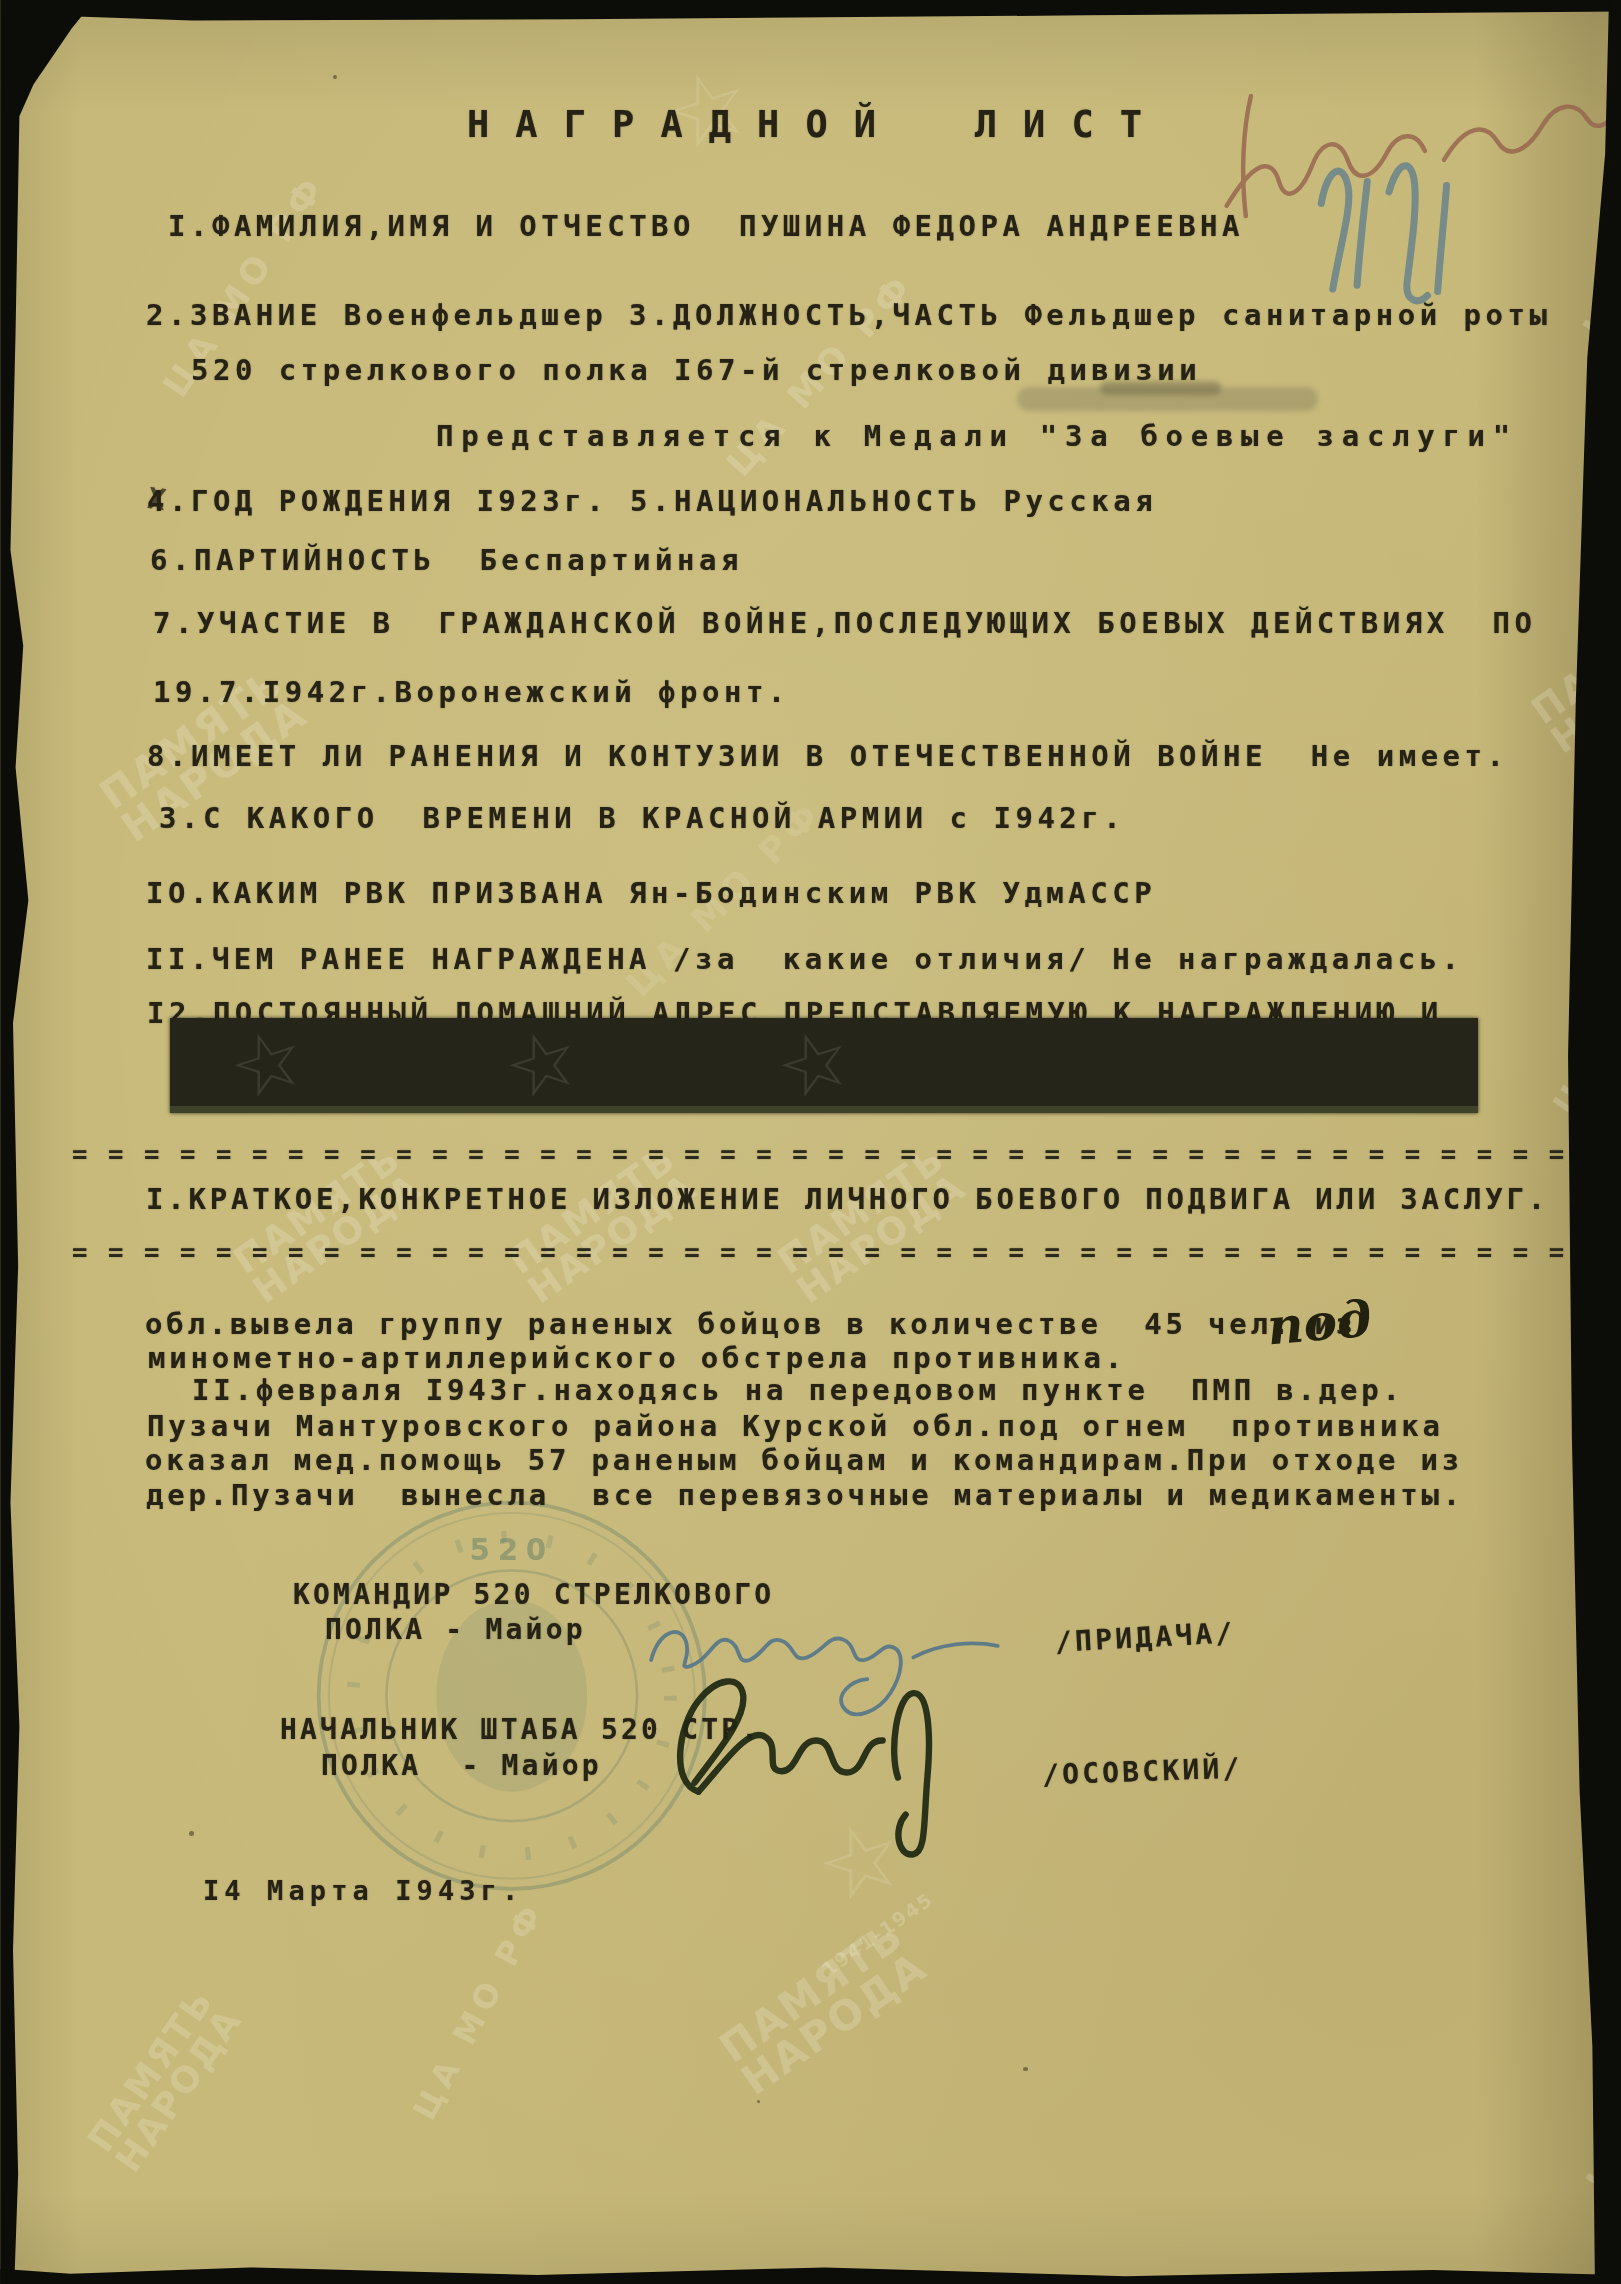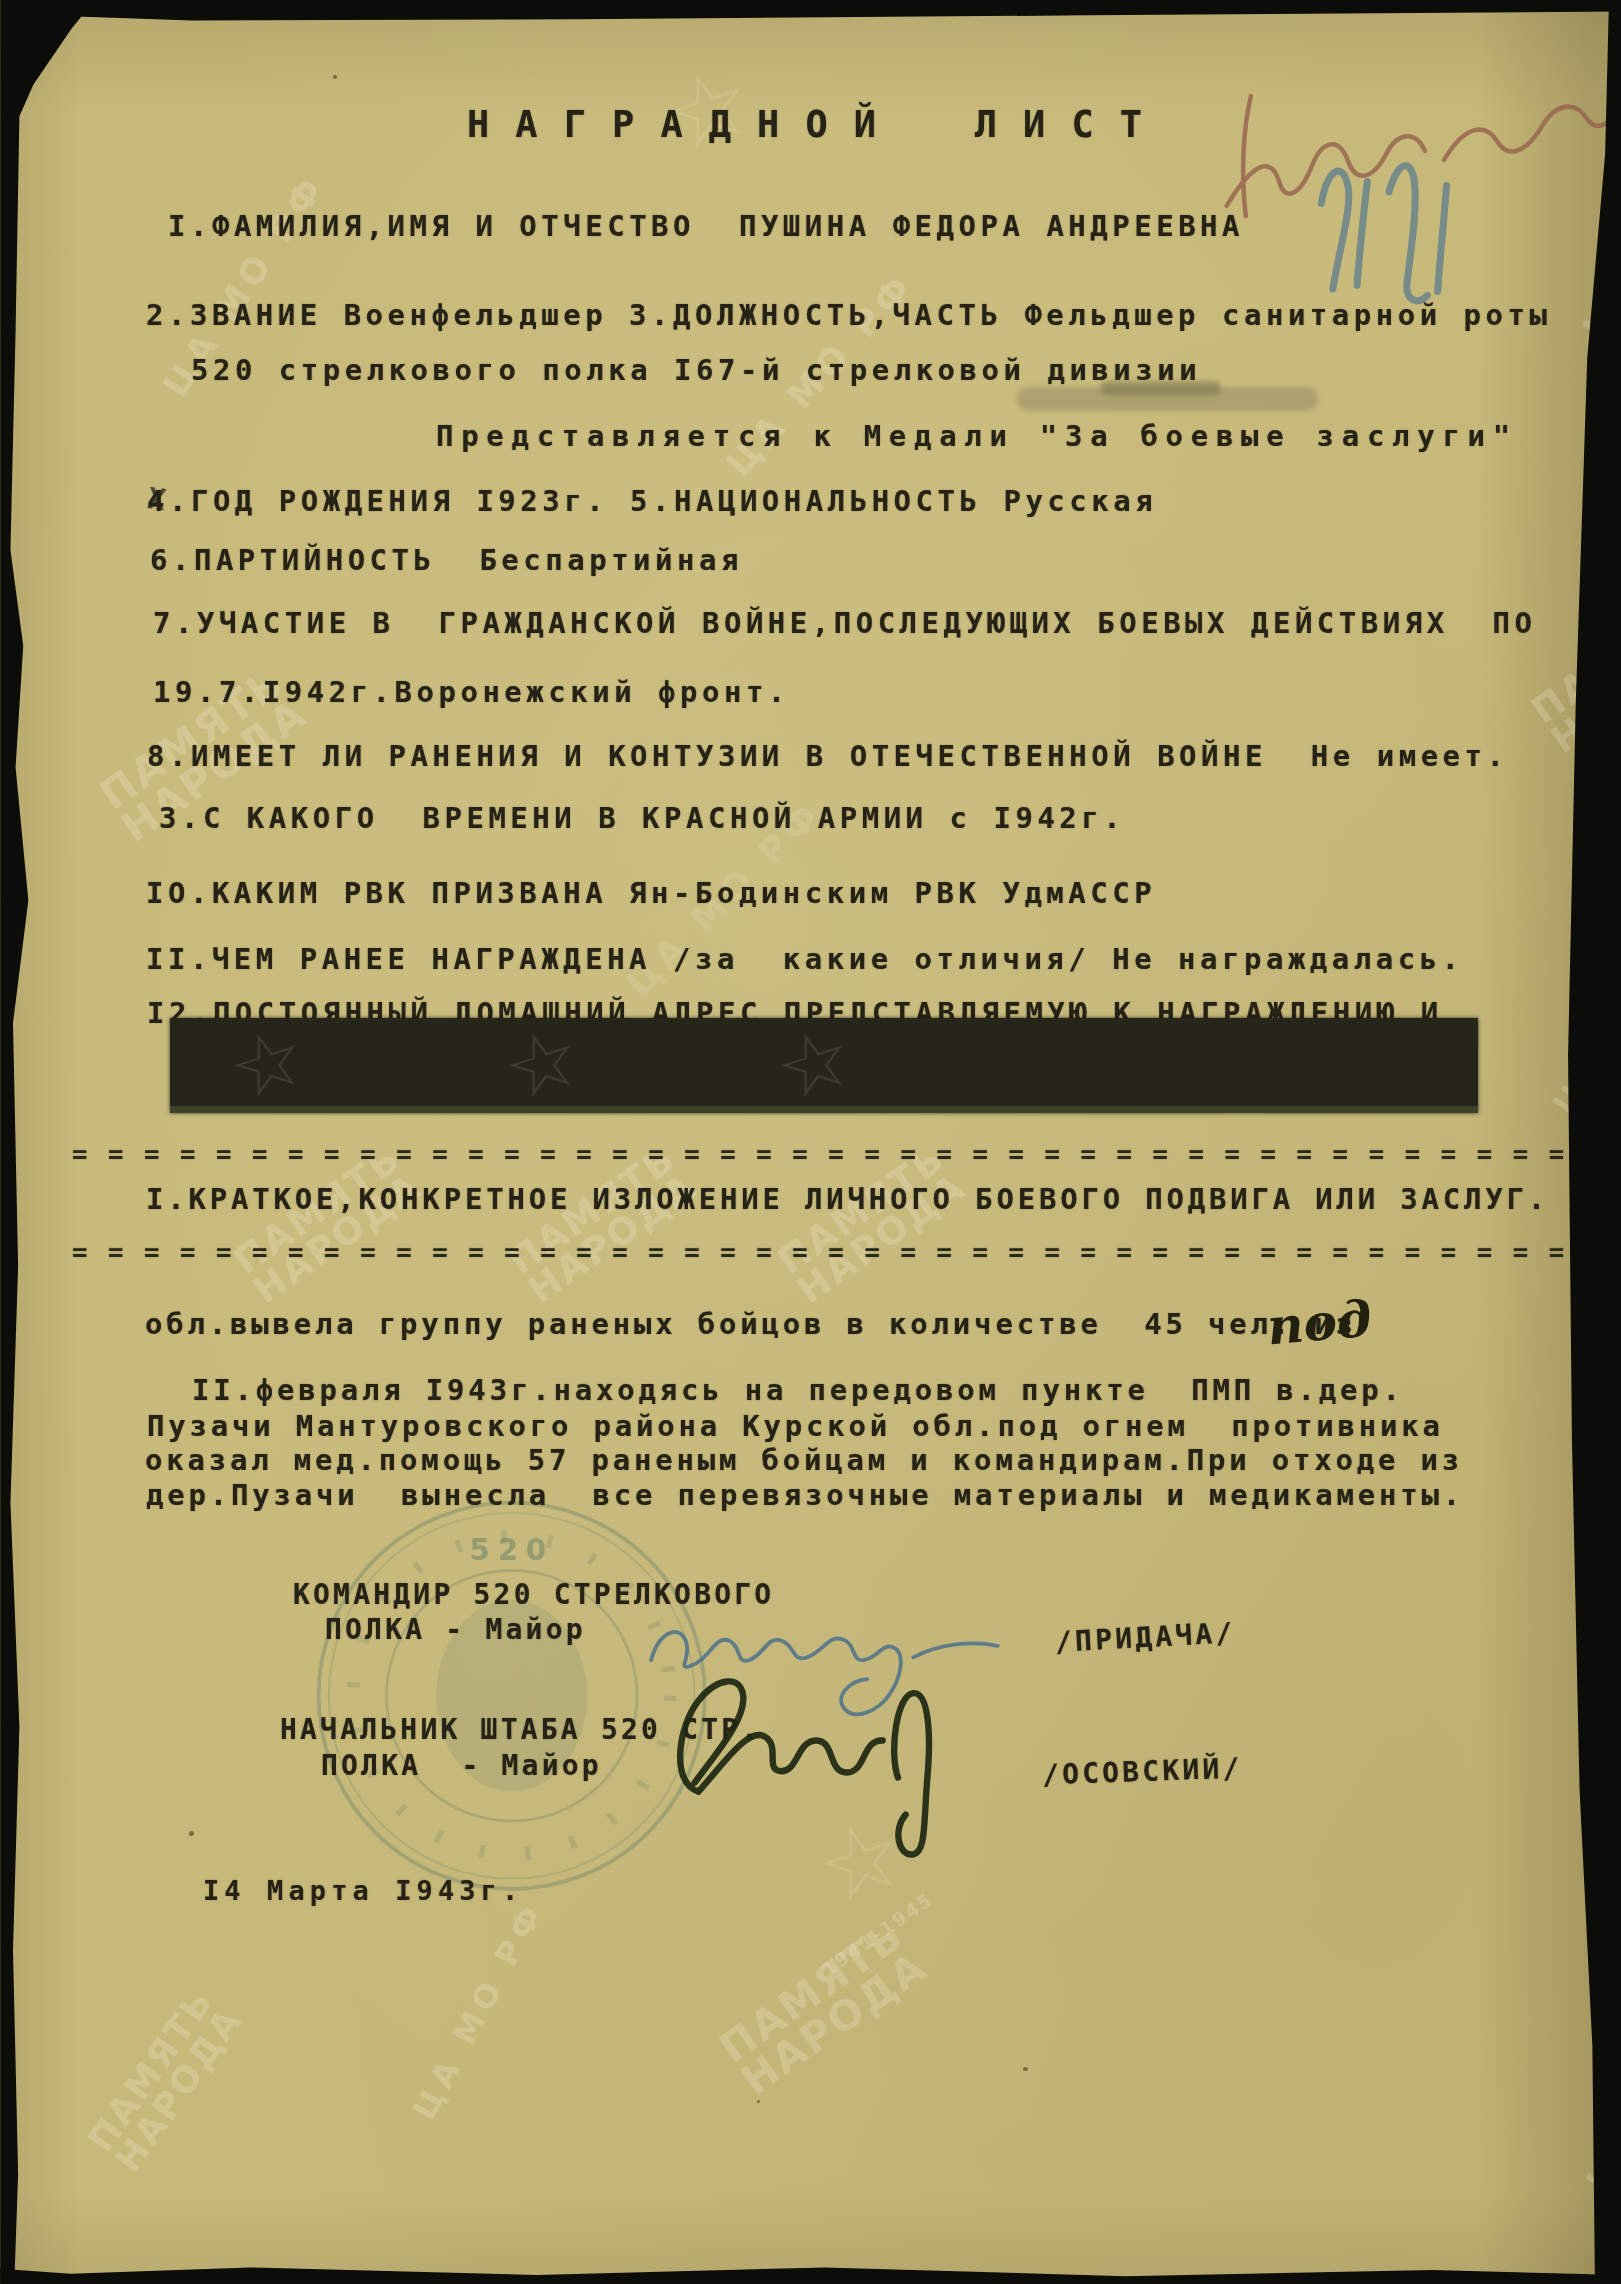--- a/index.html
+++ b/index.html
@@ -88,20 +88,21 @@
   <div id="redaction-bar"></div>
   <div class="bar-star" style="left:230px;top:1015px">☆</div>
   <div class="bar-star" style="left:505px;top:1015px">☆</div>
   <div class="bar-star" style="left:777px;top:1015px">☆</div>
 
   <div class="line sep" style="left:72px;top:1142px">= = = = = = = = = = = = = = = = = = = = = = = = = = = = = = = = = = = = = = = = = = = = = = = = = = </div>
   <div class="line head" style="left:146px;top:1185px">I.КРАТКОЕ,КОНКРЕТНОЕ ИЗЛОЖЕНИЕ ЛИЧНОГО БОЕВОГО ПОДВИГА ИЛИ ЗАСЛУГ.</div>
   <div class="line sep" style="left:72px;top:1240px">= = = = = = = = = = = = = = = = = = = = = = = = = = = = = = = = = = = = = = = = = = = = = = = = = = </div>
 
   <div class="line para" style="left:145px;top:1310px">обл.вывела группу раненых бойцов в количестве  45 чел. из</div>
+  <div class="line para" style="left:148px;top:1344px">минометно-артиллерийского обстрела противника.</div>
   <div class="line para" style="left:192px;top:1376px">II.февраля I943г.находясь на передовом пункте  ПМП в.дер.</div>
   <div class="line para" style="left:147px;top:1412px">Пузачи Мантуровского района Курской обл.под огнем  противника</div>
   <div class="line para" style="left:145px;top:1446px">оказал мед.помощь 57 раненым бойцам и командирам.При отходе из</div>
   <div class="line para" style="left:146px;top:1481px">дер.Пузачи  вынесла  все перевязочные материалы и медикаменты.</div>
 
   <div class="handwrite" style="left:1267px;top:1293px;font-size:50px;transform:rotate(-5deg)">под</div>
 
   <div class="line sig" style="left:293px;top:1581px">КОМАНДИР 520 СТРЕЛКОВОГО</div>
   <div class="line sig" style="left:325px;top:1616px">ПОЛКА - Майор</div>
   <div class="line sig rot-m3" style="left:1055px;top:1624px">/ПРИДАЧА/</div>

